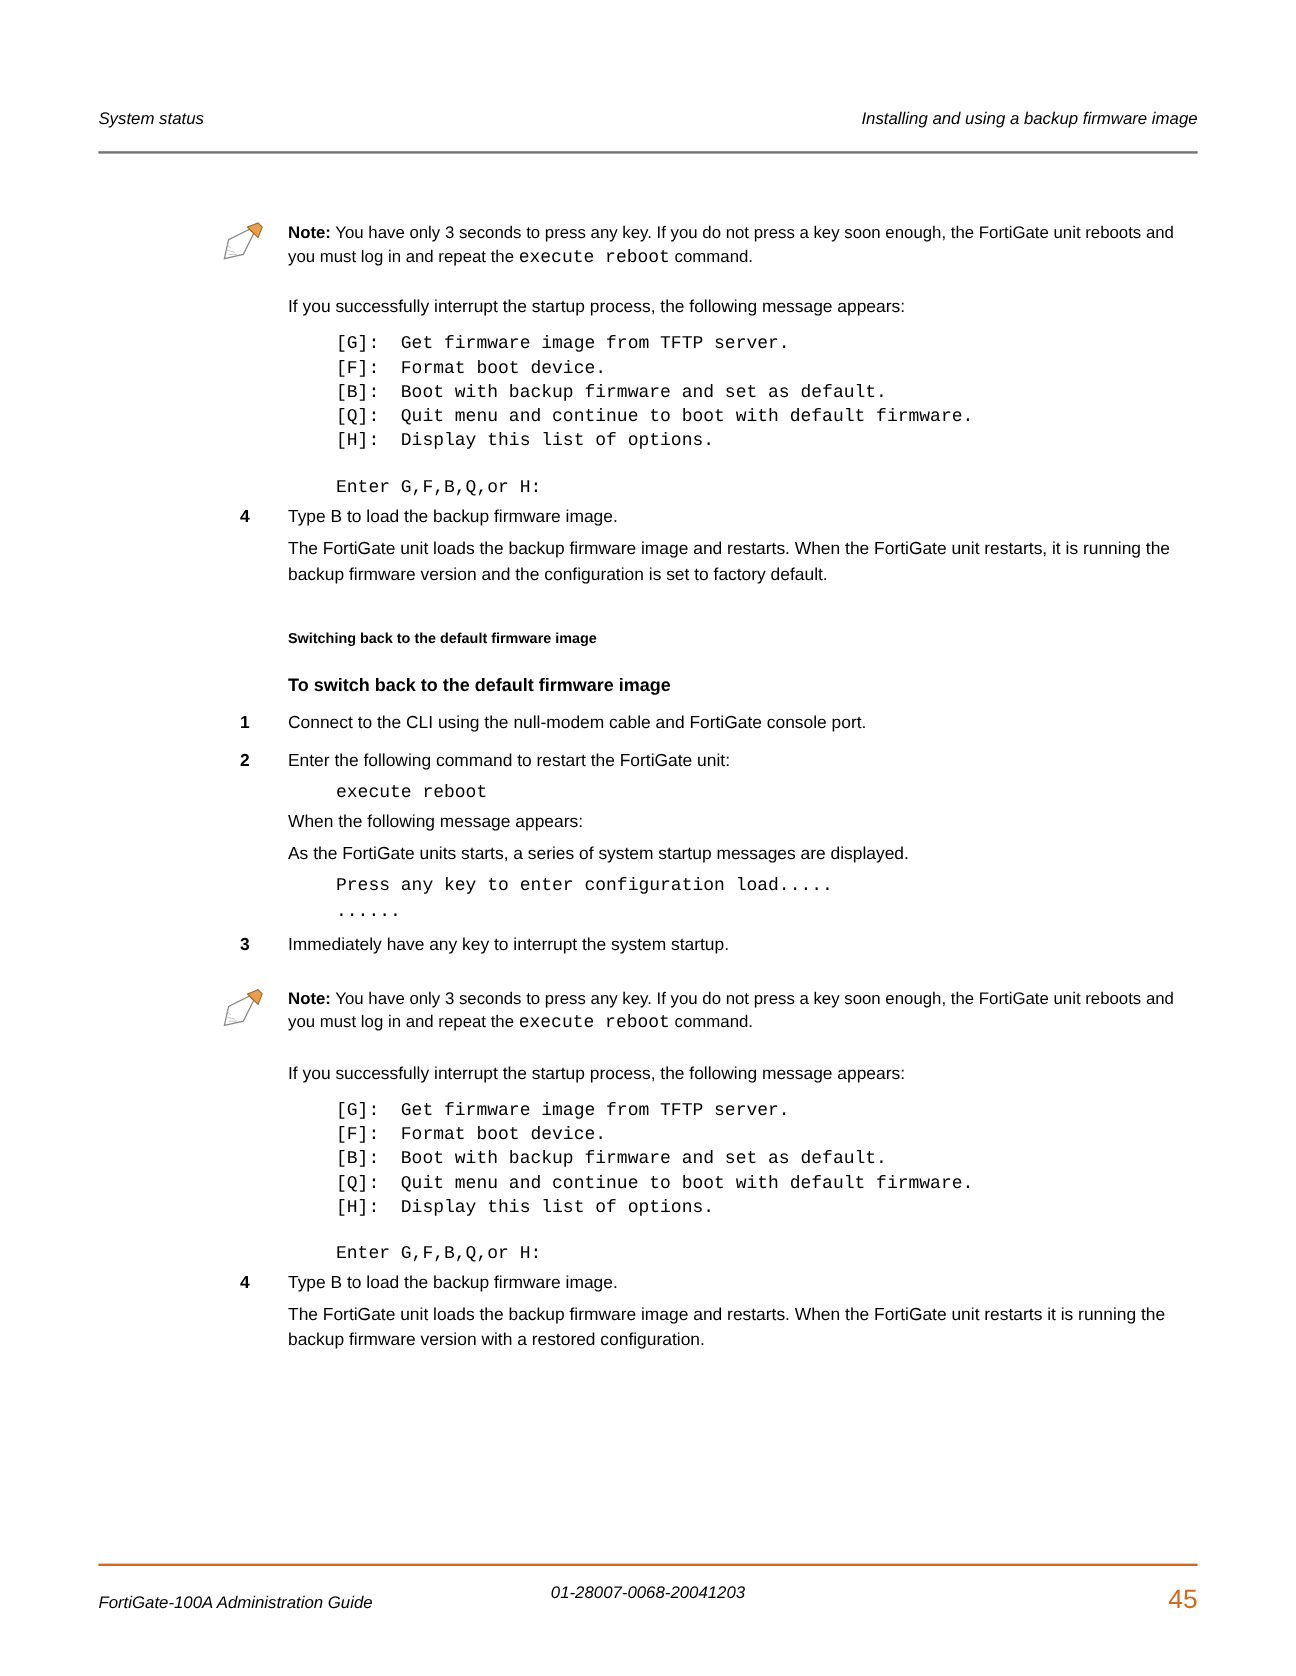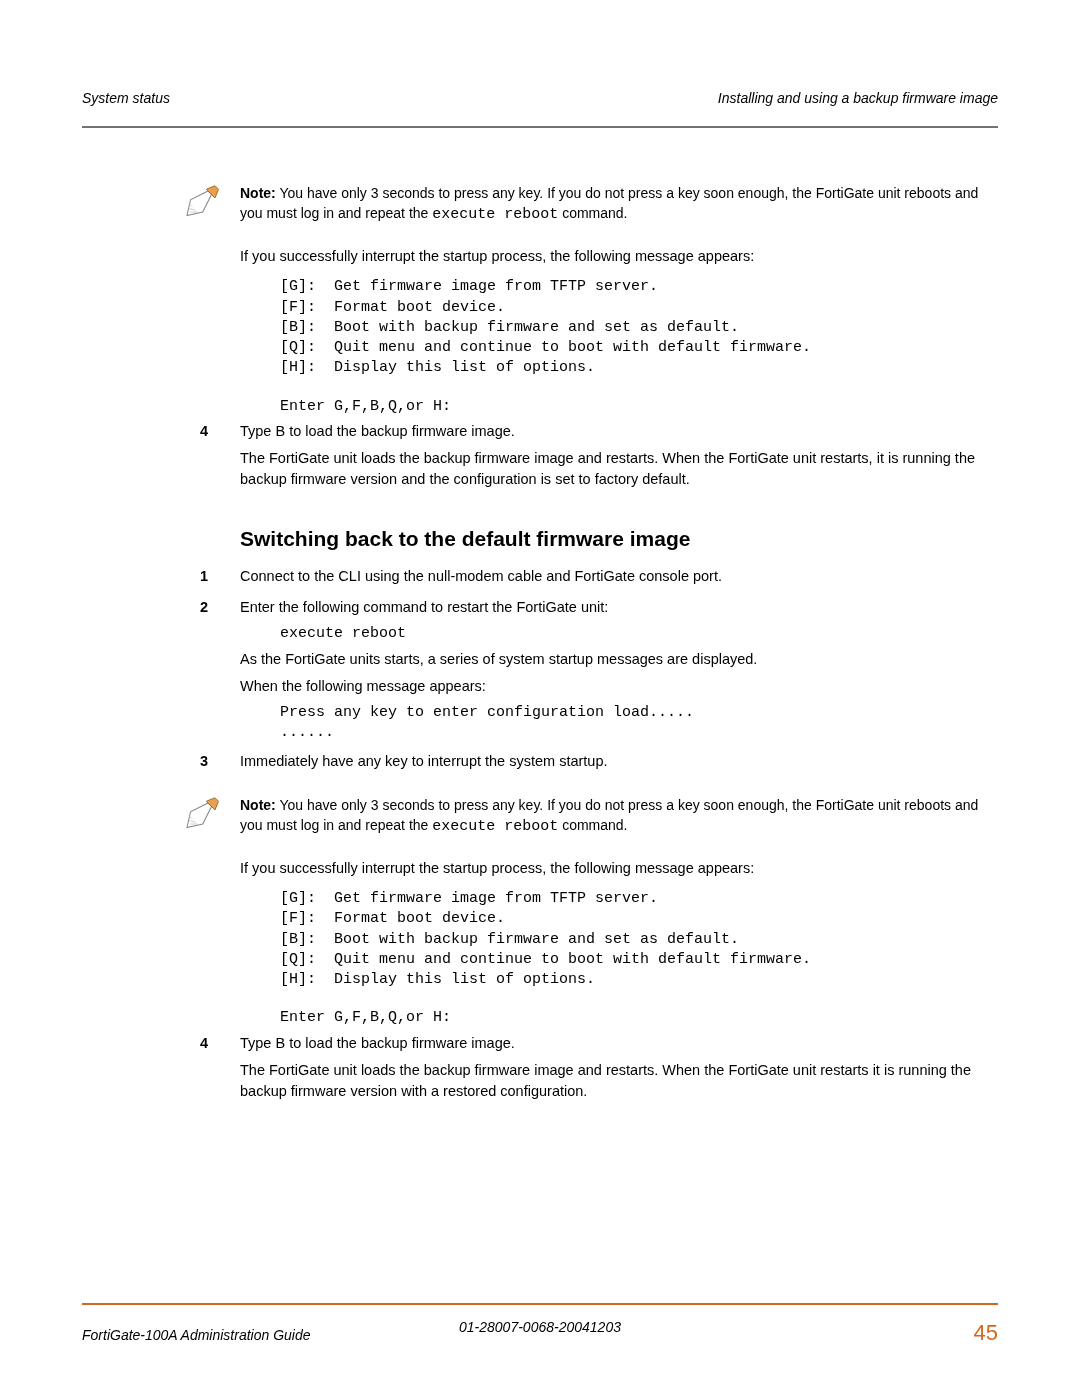--- a/index.html
+++ b/index.html
@@ -73,21 +73,21 @@
     .step-num {
       width: 40px;
       font-weight: bold;
       flex-shrink: 0;
       text-align: left;
     }
     .step-body {
       flex: 1;
     }
     h2 {
-      font-size: 21px;
+      font-size: 12px;
       font-weight: bold;
       margin-top: 28px;
       margin-bottom: 12px;
     }
     h3 {
       font-size: 15px;
       font-weight: bold;
       margin-top: 20px;
       margin-bottom: 10px;
     }
@@ -153,35 +153,36 @@
   <div class="step">
     <div class="step-num">4</div>
     <div class="step-body">
       <p>Type B to load the backup firmware image.</p>
       <p>The FortiGate unit loads the backup firmware image and restarts. When the FortiGate unit restarts, it is running the backup firmware version and the configuration is set to factory default.</p>
     </div>
   </div>
 
   <h2>Switching back to the default firmware image</h2>
 
+  <h3>To switch back to the default firmware image</h3>
 
   <div class="step">
     <div class="step-num">1</div>
     <div class="step-body">
       <p>Connect to the CLI using the null-modem cable and FortiGate console port.</p>
     </div>
   </div>
 
   <div class="step">
     <div class="step-num">2</div>
     <div class="step-body">
       <p>Enter the following command to restart the FortiGate unit:</p>
       <div class="code-block">execute reboot</div>
+      <p>When the following message appears:</p>
       <p>As the FortiGate units starts, a series of system startup messages are displayed.</p>
-      <p>When the following message appears:</p>
       <div class="code-block">Press any key to enter configuration load.....
 ......</div>
     </div>
   </div>
 
   <div class="step">
     <div class="step-num">3</div>
     <div class="step-body">
       <p>Immediately have any key to interrupt the system startup.</p>
     </div>

